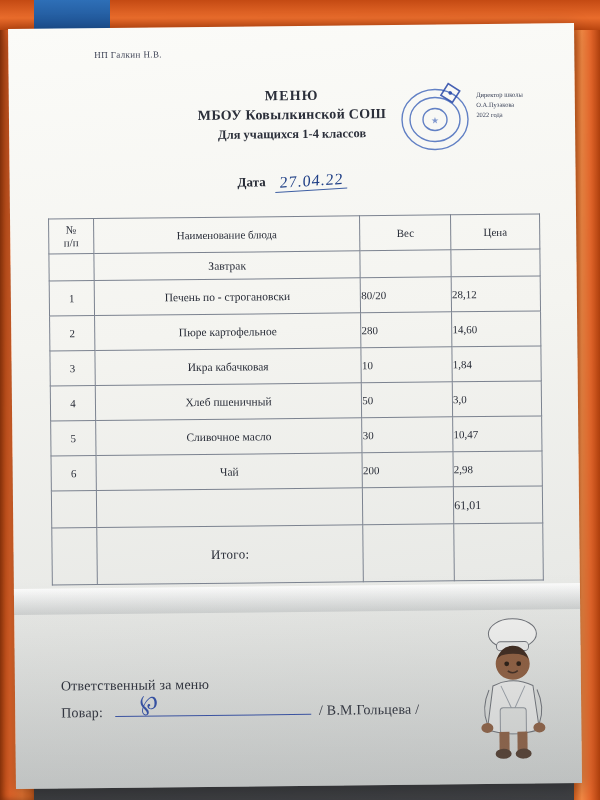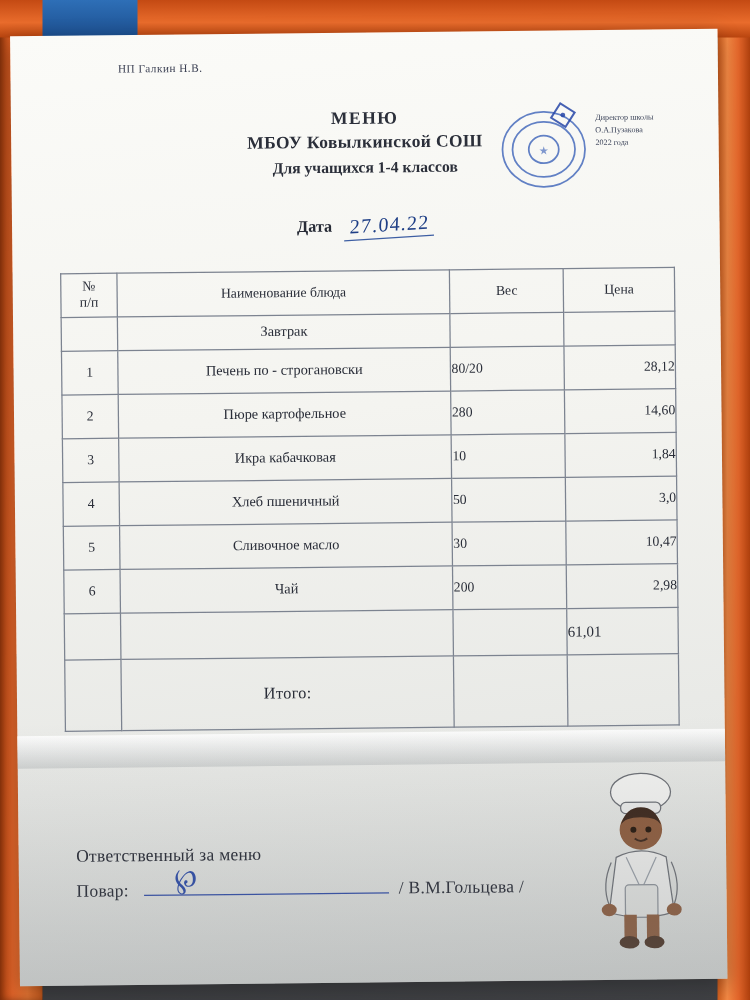--- a/index.html
+++ b/index.html
@@ -183,21 +183,21 @@
     color: #2a2e39;
   }
   table.menu td, table.menu th {
     border: 1px solid #7c8390;
     padding: 0;
     font-weight: normal;
   }
   .c-no     { width: 44px;  text-align: center; }
   .c-name   { width: 266px; text-align: center; }
   .c-weight { width: 90px;  text-align: left; }
-  .c-price  { width: 88px;  text-align: right; }
+  .c-price  { width: 88px;  text-align: left; }
 
   .hdr td { height: 34px; font-size: 11px; text-align:center; vertical-align: middle;}
   .hdr .two-line { line-height: 1.15; }
   .section td { height: 26px; text-align: center; font-weight: bold; font-size: 11.5px;}
   .row td { height: 34px; vertical-align: middle; }
   .row .c-name { font-size: 11.5px; }
   .row .c-weight, .row .c-price { font-size: 11px; }
   .total-row td { height: 36px; }
   .total-row .c-price { text-align: left; font-size: 12px; }
   .final-row td { height: 56px; }

